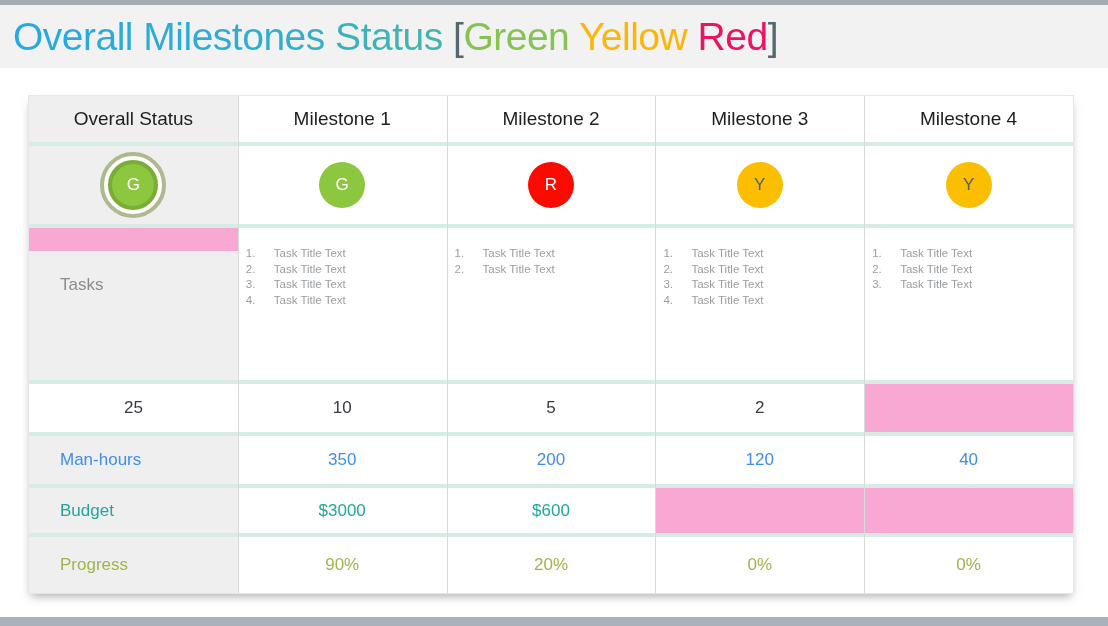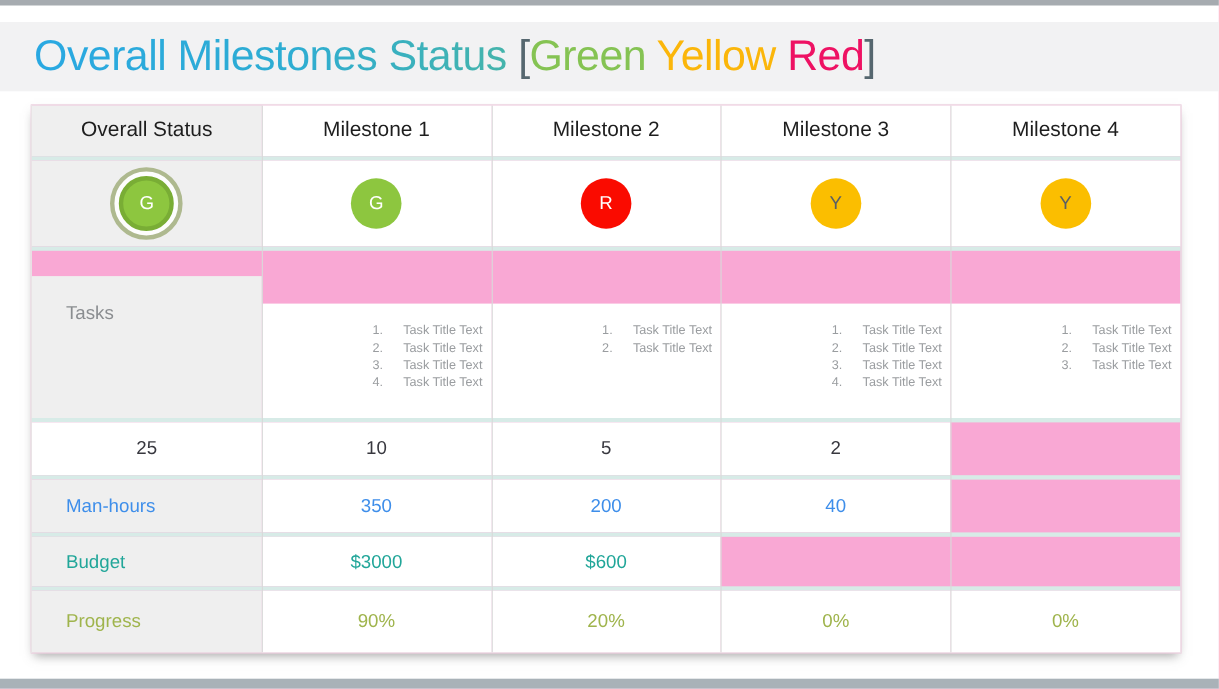--- a/index.html
+++ b/index.html
@@ -8,24 +8,24 @@
     font-family:"Liberation Sans", sans-serif;
     background:#ffffff;
     position:relative;
     overflow:hidden;
   }
   .top-strip {
     position:absolute; top:0; left:0; width:100%; height:5px;
     background:#a6abb0;
   }
   .title-bar {
-    position:absolute; top:20px; left:0; width:100%; height:63px;
+    position:absolute; top:5px; left:0; width:100%; height:63px;
     background:#f2f2f3;
     display:flex; align-items:center;
-    padding-left:31px;
+    padding-left:13px;
   }
   .title-bar h1 {
     font-size:39px; font-weight:400; letter-spacing:-0.5px;
     white-space:nowrap;
   }
   .t-main {
     background:linear-gradient(90deg,#29a8e2 0%, #2eadd2 55%, #45b4ab 100%);
     -webkit-background-clip:text; background-clip:text;
     color:transparent;
   }
@@ -98,21 +98,21 @@
     display:flex; align-items:center; justify-content:center;
   }
   .ring-inner {
     width:50px; height:50px; border-radius:50%;
     border:4px solid #79ad35;
     display:flex; align-items:center; justify-content:center;
     font-size:17px;
   }
 
   
-  .tasks-cell { align-items:flex-start; justify-content:flex-end; padding:18px 8px 8px 8px;margin-top:48px; }
+  .tasks-cell { align-items:flex-start; justify-content:flex-start; padding:18px 8px 8px 8px; }
   .task-list { list-style:none; counter-reset:t; font-size:11.5px; line-height:15.5px; color:#9a9da0; }
   .task-list li { counter-increment:t; display:grid; grid-template-columns:28px 1fr; }
   .task-list li::before { content:counter(t) "."; }
 </style>
 </head>
 <body>
 
 <div class="top-strip"></div>
 
 <header class="title-bar">
@@ -220,20 +220,21 @@
   <div class="cell value-cell resource-color">25</div>
   <div class="cell value-cell resource-color">10</div>
   <div class="cell value-cell resource-color">5</div>
   <div class="cell value-cell resource-color">2</div>
 
   <div class="sep"></div>
 
   <div class="cell gray label-cell label-man">Man-hours</div>
   <div class="cell value-cell man-color">350</div>
   <div class="cell value-cell man-color">200</div>
+  <div class="cell value-cell man-color">120</div>
   <div class="cell value-cell man-color">40</div>
 
   <div class="sep"></div>
 
   <div class="cell gray label-cell label-budget">Budget</div>
   <div class="cell value-cell budget-color">$3000</div>
   <div class="cell value-cell budget-color">$600</div>
 
   <div class="sep"></div>
 

